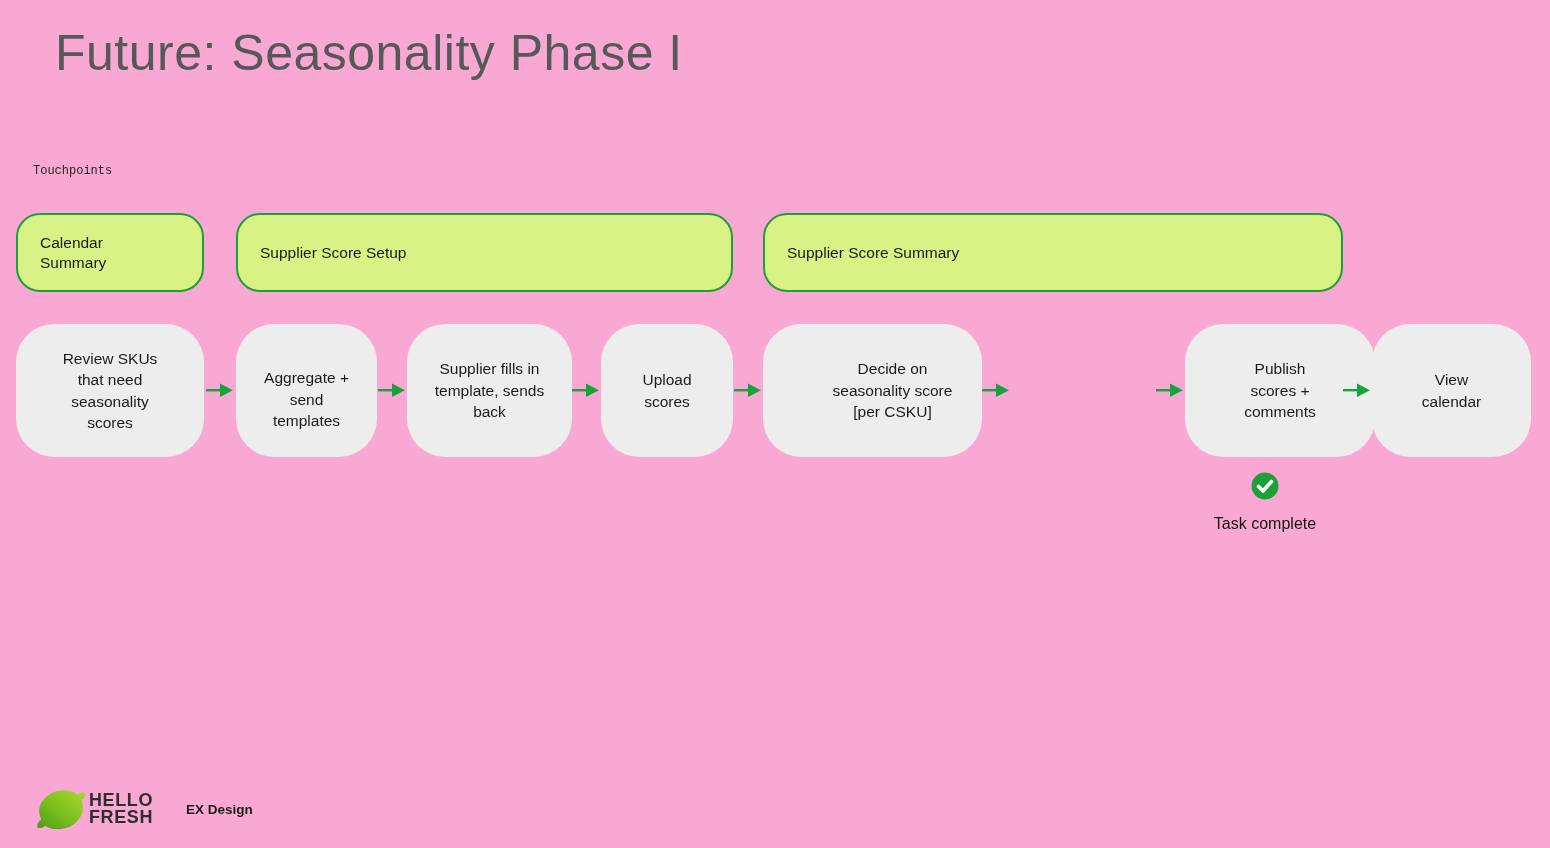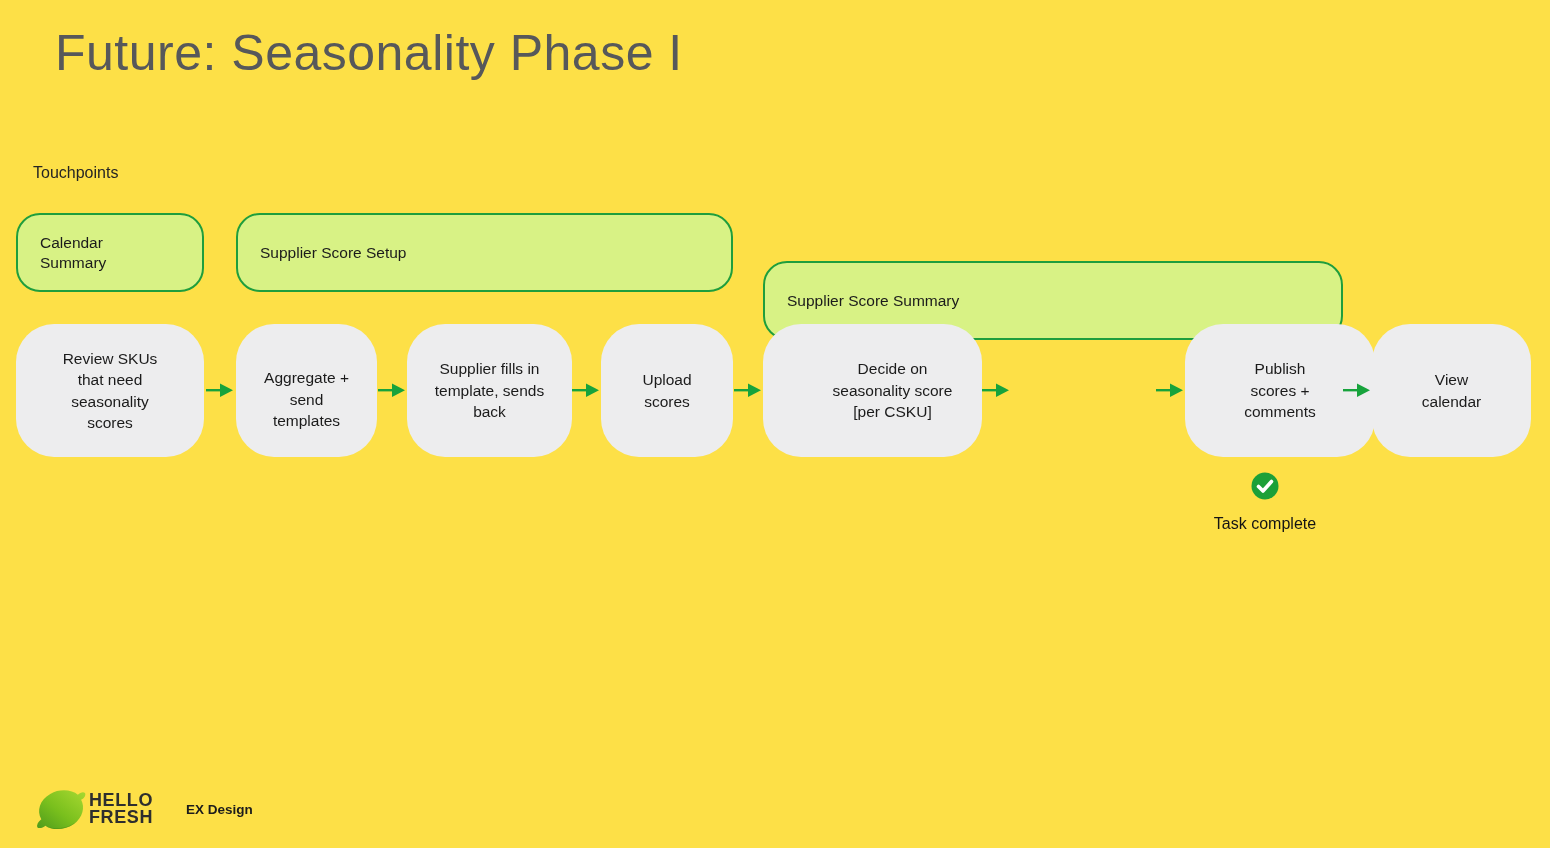--- a/index.html
+++ b/index.html
@@ -1,39 +1,39 @@
 <!DOCTYPE html>
 <html><head>
 <meta charset="utf-8">
 <style>
   html,body { margin:0; padding:0; background:#ffffff; }
   body { font-family:"Liberation Sans", sans-serif; }
   .slide {
-    position:relative; width:1550px; height:848px; background:#fde047;
+    position:relative; width:1550px; height:848px; background:#f9a8d4;
     overflow:hidden;
   }
   .title {
     position:absolute; left:55px; top:24px;
     font-size:50px; font-weight:300; color:#57585a; letter-spacing:0.5px;
     white-space:nowrap;
   }
   .section-label {
     position:absolute; left:33px; top:164px;
-    font-size:16px; color:#242424;
+    font-size:12px; color:#242424;font-family:Liberation Mono, monospace;
   }
   
   .tp {
     position:absolute; top:213px; height:79px; box-sizing:border-box;
     background:#d8f285; border:2px solid #1f9e3d; border-radius:24px;
     display:flex; align-items:center; padding-left:22px;
     font-size:15.5px; line-height:20px; color:#1b1b1b;
   }
   .tp-1 { left:16px;  width:188px; }
   .tp-2 { left:236px; width:497px; }
-  .tp-3 { left:763px; width:580px;margin-top:48px; }
+  .tp-3 { left:763px; width:580px; }
   .tp-1 .tp-label { max-width:95px; }
   
   .step {
     position:absolute; top:324px; height:133px; box-sizing:border-box;
     background:#ededee; border-radius:38px;
     display:flex; align-items:center; justify-content:center;
     text-align:center; font-size:15.5px; line-height:21.5px; color:#1b1b1b;
   }
   .s1 { left:16px;   width:188px; }
   .s2 { left:236px;  width:141px; }

